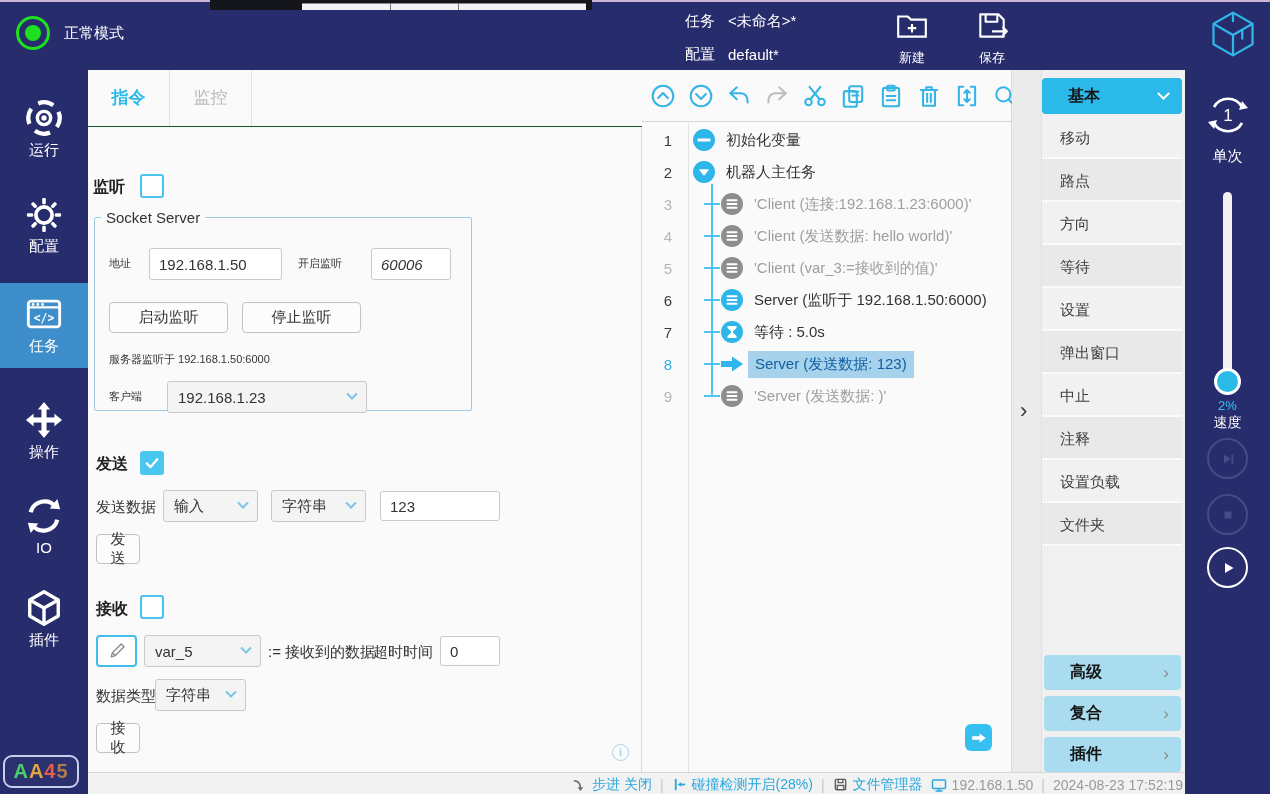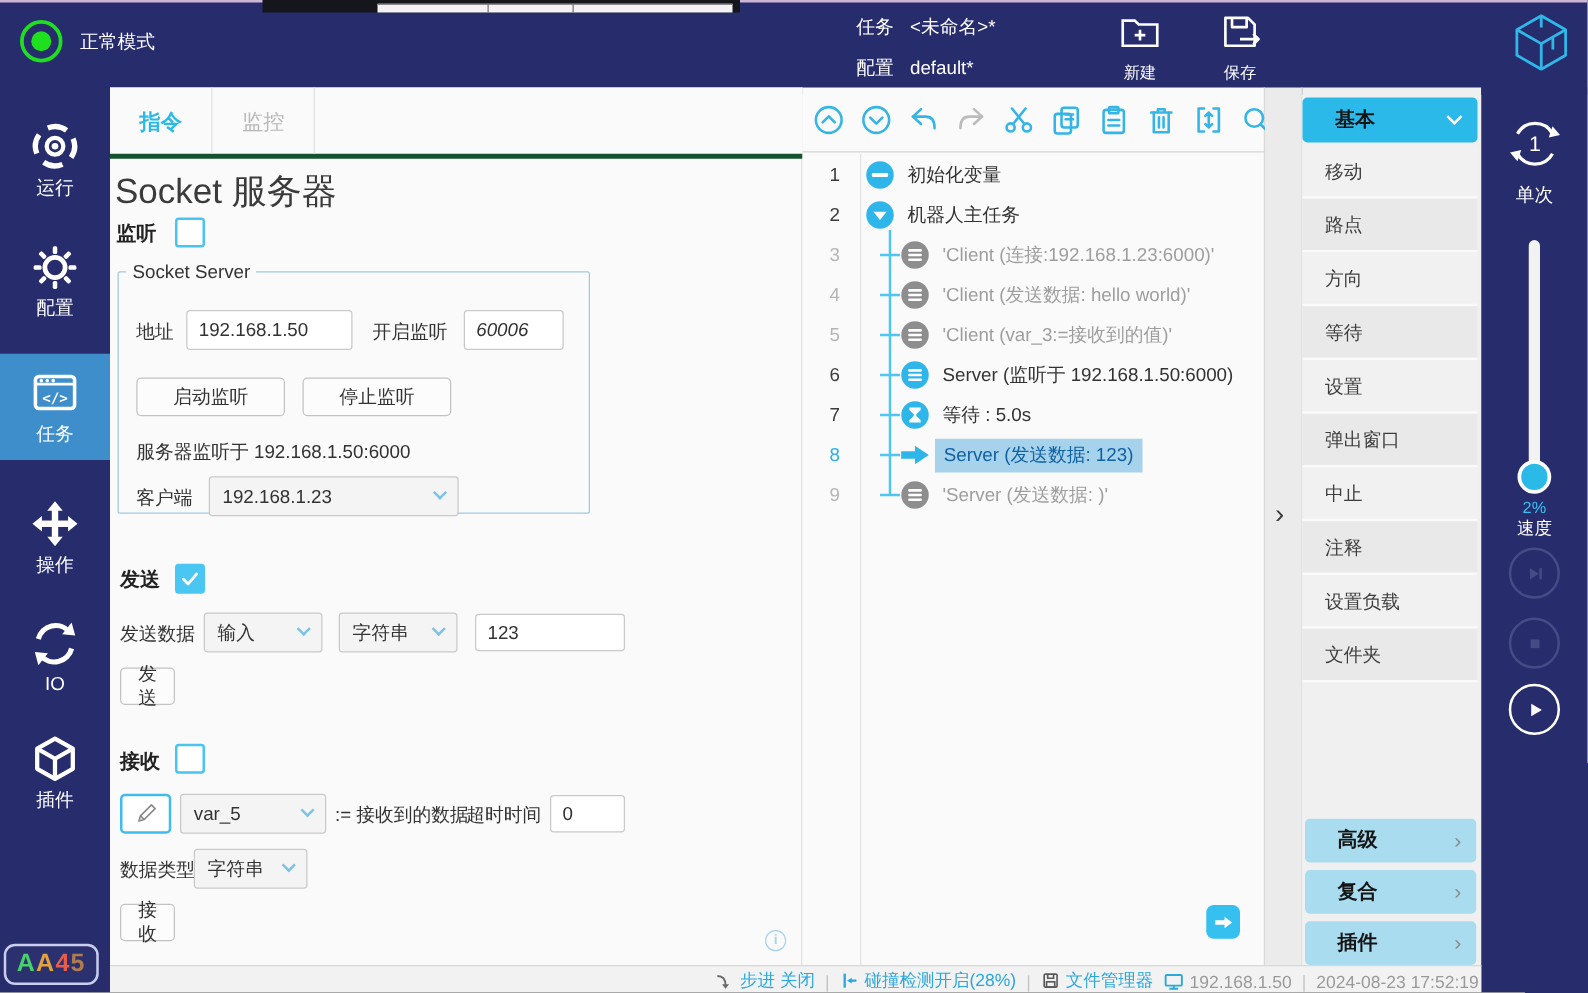--- a/index.html
+++ b/index.html
@@ -31,30 +31,30 @@
   .sb-item:nth-child(3){ top:213px; height:85px; }
   .sb-item:nth-child(4){ top:328px; height:66px; }
   .sb-item:nth-child(5){ top:423px; height:66px; }
   .sb-item:nth-child(6){ top:516px; height:66px; }
   .sb-item.active { background:#3e8ecb; }
   .aa-badge { position:absolute; left:3px; top:685px; width:76px; height:33px; border:2px solid #c9cdee; border-radius:9px;
               display:flex; align-items:center; justify-content:center; font-size:20px; font-weight:bold; letter-spacing:1px; background:rgba(255,255,255,0.02); }
 
   
   .main-panel { position:absolute; left:88px; top:70px; width:554px; height:702px; background:#fafafa; border-right:1px solid #d9d9d9; }
-  .tabbar { position:absolute; left:0; top:0; width:554px; height:57px; border-bottom:4px solid #14532d; display:flex; background:#fafafa; }
+  .tabbar { position:absolute; left:0; top:0; width:554px; height:57px; border-bottom:1px solid #14532d; display:flex; background:#fafafa; }
   .tab { width:82px; text-align:center; line-height:56px; font-size:17px; color:#b8b8b8; border-right:1px solid #e2e2e2; cursor:default; }
   .tab.active { color:#2bb9e8; font-weight:bold; }
   .page-title { position:absolute; left:4px; top:64px; font-size:28px; color:#3b3b3b; }
   .sec-label { position:absolute; font-size:16px; font-weight:bold; color:#222; }
   .cbx { position:absolute; width:24px; height:24px; border:2px solid #49c3ef; border-radius:3px; background:#fff; display:flex; align-items:center; justify-content:center; }
   .cbx.checked { background:#49c7f2; border-color:#49c7f2; }
   fieldset.socket-fs { position:absolute; left:6px; top:139px; width:378px; height:202px; border:1px solid #9fc9e3; border-radius:2px; }
   fieldset.socket-fs legend { margin-left:6px; padding:0 5px; font-size:15px; color:#333; }
-  .fs-lbl { position:absolute; font-size:15px; color:#333; }
+  .fs-lbl { position:absolute; font-size:11px; color:#333; }
   .tin { position:absolute; height:32px; border:1px solid #c9c9c9; border-radius:3px; background:#fff; font-size:15px; color:#333;
          padding:0 9px; font-family:"Liberation Sans","DejaVu Sans",sans-serif; }
   .btn { position:absolute; height:31px; background:#fcfcfc; border:1px solid #c2c2c2; border-radius:4px; font-size:15px; color:#333; padding:0 10px; cursor:default; display:flex; align-items:center; justify-content:center; }
   .sel { position:absolute; height:32px; background:#f4f4f4; border:1px solid #c9c9c9; border-radius:3px; display:flex; align-items:center; justify-content:space-between; padding:0 10px; font-size:15px; color:#333; cursor:default; }
   .chev { width:8px; height:8px; border-right:2px solid #7cc3e6; border-bottom:2px solid #7cc3e6; transform:rotate(45deg) translate(-2px,-2px); flex:none; margin-left:8px; }
   .pencil-btn { position:absolute; left:8px; top:565px; width:41px; height:32px; border:2px solid #3fbcec; border-radius:4px; background:#fff; display:flex; align-items:center; justify-content:center; }
   .plain-txt { position:absolute; font-size:15px; color:#333; white-space:nowrap; }
   .info-ic { position:absolute; left:524px; top:674px; width:17px; height:17px; border:1.5px solid #a9d3ea; border-radius:50%; color:#a9d3ea; font-size:11px; line-height:14px; text-align:center; font-weight:bold; }
 
   
@@ -236,21 +236,20 @@
         <span style="color: rgb(232, 92, 73);">4</span>
         <span style="color: rgb(176, 123, 78);">5</span>
       </div>
   </nav>
 
   <section class="main-panel">
     <div class="tabbar">
       <div class="tab active">指令</div>
       <div class="tab">监控</div>
     </div>
-    <div class="page-title">Socket 服务器</div>
 
     <div class="sec-label" style="left:5px; top:107px;">监听</div>
     <div class="cbx" style="left:52px; top:104px;"></div>
 
     <fieldset class="socket-fs">
       <legend>Socket Server</legend>
       <span class="fs-lbl" style="left:14px; top:30px;">地址</span>
       <input class="tin" style="left: 54px; top: 22px; width: 133px;" readonly="" value="192.168.1.50">
       <span class="fs-lbl" style="left:203px; top:30px;">开启监听</span>
       <input class="tin" style="left: 276px; top: 22px; width: 80px; font-style: italic;" readonly="" value="60006">

